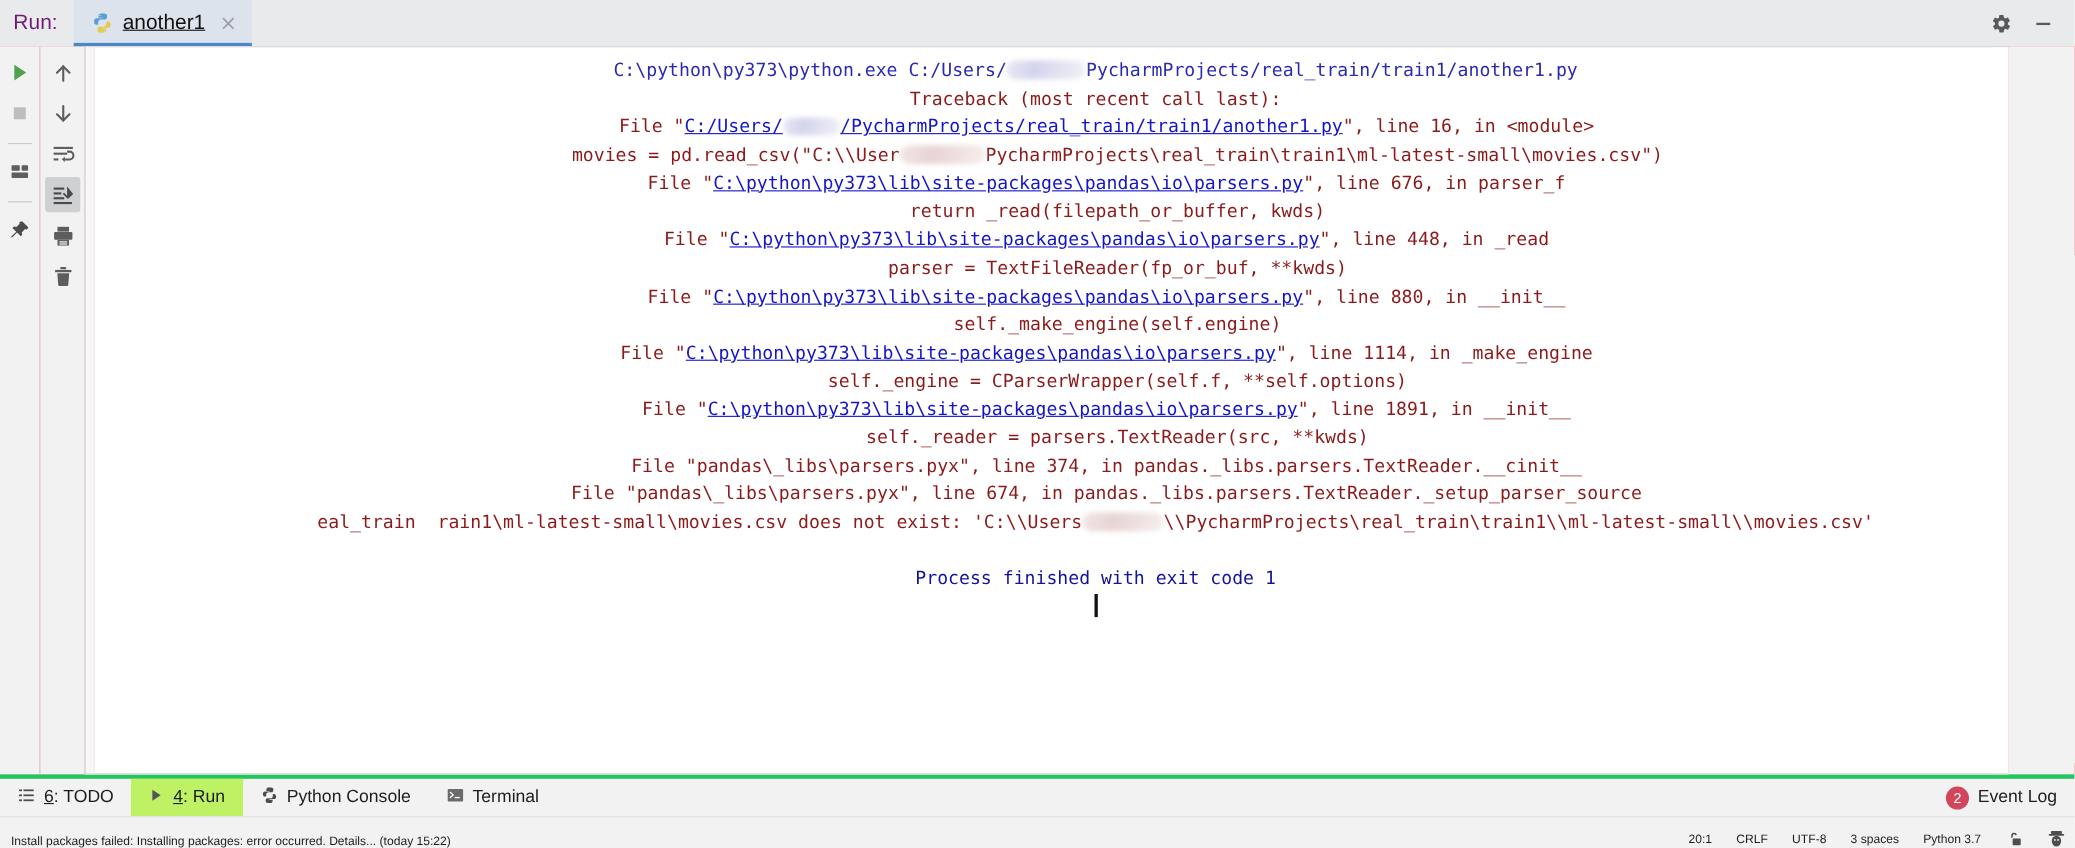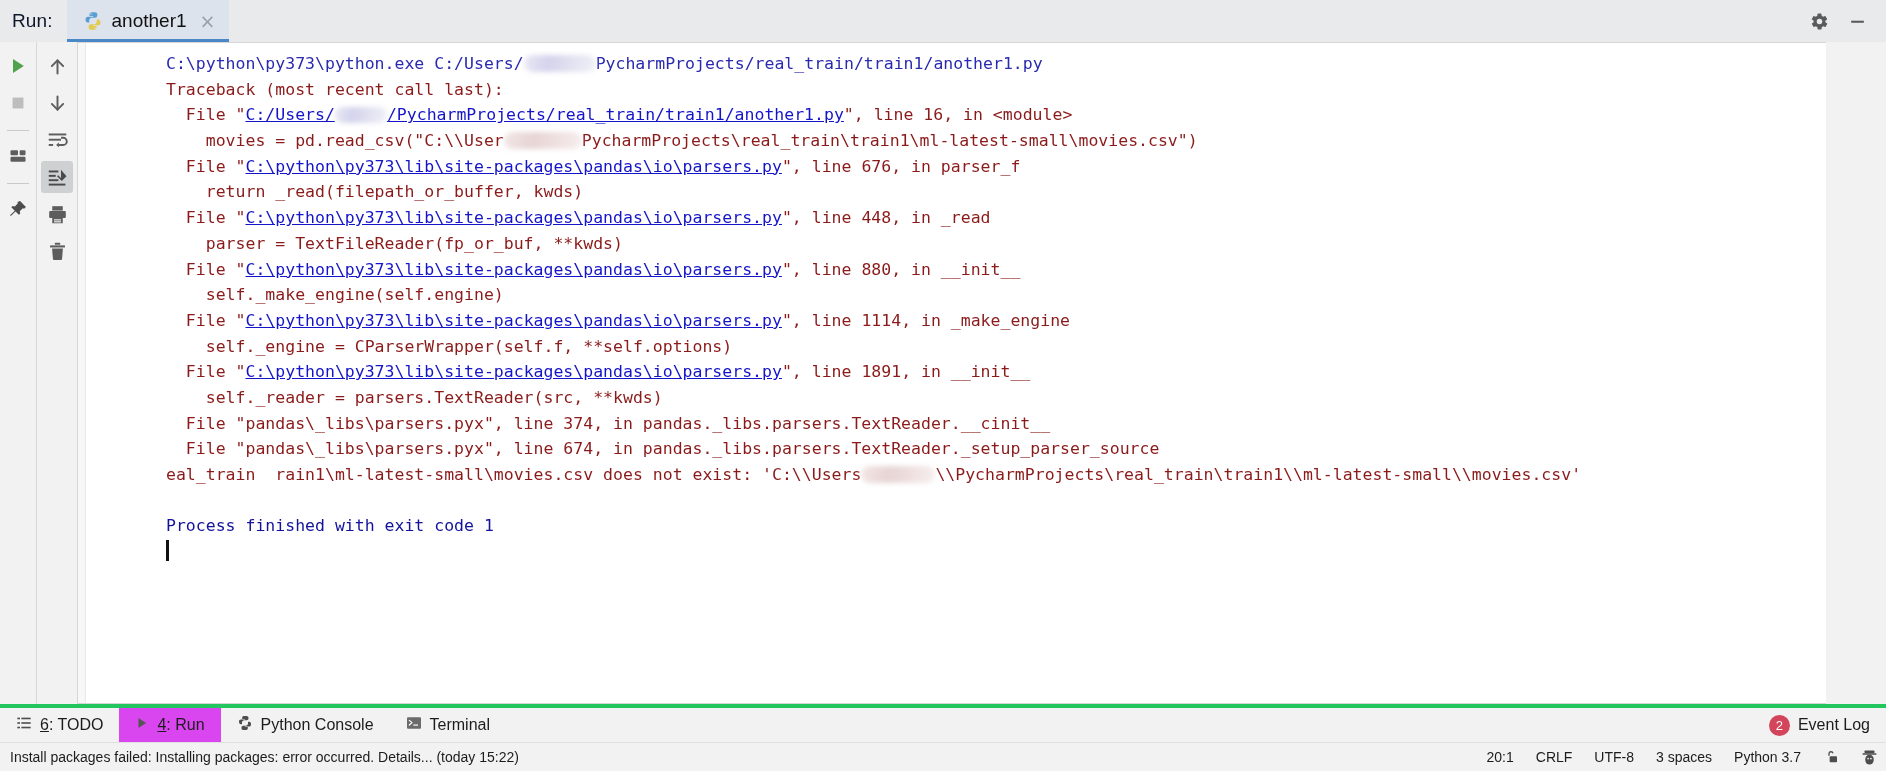--- a/index.html
+++ b/index.html
@@ -12,48 +12,48 @@
   .app{position:relative;width:1886px;height:771px;display:flex;flex-direction:column;}
 
   
   .header{
     height:42px;flex:0 0 42px;display:flex;align-items:stretch;
     background:#e8eaec;position:relative;
   }
   .run-label{
     display:flex;align-items:center;
     padding:0 14px 0 12px;
-    font-size:19px;color:#0f172a;
+    font-size:19px;color:#701a75;
     letter-spacing:.1px;
   }
   .tabstrip{display:flex;align-items:stretch;}
   .run-tab{
     display:flex;align-items:center;gap:9px;
     padding:0 14px 0 16px;
     background:#dde3ec;
     position:relative;
     cursor:default;
   }
   .run-tab:after{
     content:"";position:absolute;left:0;right:0;bottom:0;height:3px;background:#4a88c7;
   }
-  .run-tab .tab-title{font-size:19px;color:#111;}
+  .run-tab .tab-title{font-size:19px;color:#111;text-decoration:underline;}
   .tab-close{
     font-size:19px;color:#9aa0a6;line-height:1;margin-left:4px;
     font-family:"DejaVu Sans", sans-serif;
   }
   .header-spacer{flex:1;}
   .header-right{display:flex;align-items:center;gap:16px;padding-right:18px;}
   .hdr-ico{width:22px;height:22px;display:flex;align-items:center;justify-content:center;}
 
   
   .pylogo{width:20px;height:20px;position:relative;display:block;}
 
   
-  .body{flex:1;display:flex;min-height:0;background:#ef4444;}
+  .body{flex:1;display:flex;min-height:0;background:#ef4444;text-align:center;}
   .tbar{
     width:36px;flex:0 0 36px;display:flex;flex-direction:column;align-items:center;
     padding-top:8px;background:#f2f2f2;
   }
   .tbar.second{width:40px;flex:0 0 40px;border-left:1px solid #d8d8d8;}
   .tbtn{
     width:32px;height:32px;margin-bottom:5px;
     display:flex;align-items:center;justify-content:center;border-radius:3px;
   }
   .tbtn.sel{background:#cfd0d1;}
@@ -101,35 +101,35 @@
 
   
   .twbar{
     height:34px;flex:0 0 34px;display:flex;align-items:stretch;
     background:#f2f2f2;border-top:4px solid #22c55e;
   }
   .twitem{
     display:flex;align-items:center;gap:8px;padding:0 16px;
     font-size:16px;color:#1c1c1c;
   }
-  .twitem.sel{background:#d946ef;}
+  .twitem.sel{background:#bef264;}
   .twitem .u{text-decoration:underline;}
   .twbar-spacer{flex:1;}
   .evlog{display:flex;align-items:center;gap:8px;padding:0 16px 0 0;font-size:16px;color:#1c1c1c;}
   .badge{
     width:21px;height:21px;border-radius:50%;background:#d3455b;color:#fff;
     font-size:13px;display:flex;align-items:center;justify-content:center;
     font-family:"Liberation Sans",sans-serif;
   }
 
   
   .statusbar{
-    height:28px;flex:0 0 28px;display:flex;align-items:center;
+    height:28px;flex:0 0 28px;display:flex;align-items:flex-end;
     background:#f2f2f2;border-top:1px solid #e0e0e0;
-    font-size:14px;color:#1c1c1c;
+    font-size:11px;color:#1c1c1c;
   }
   .status-msg{padding-left:10px;}
   .status-spacer{flex:1;}
   .status-right{display:flex;align-items:center;gap:22px;padding-right:8px;}
   .sr-item{white-space:nowrap;}
   .sr-ico{display:flex;align-items:center;}
 </style>
 </head>
 <body>
 

